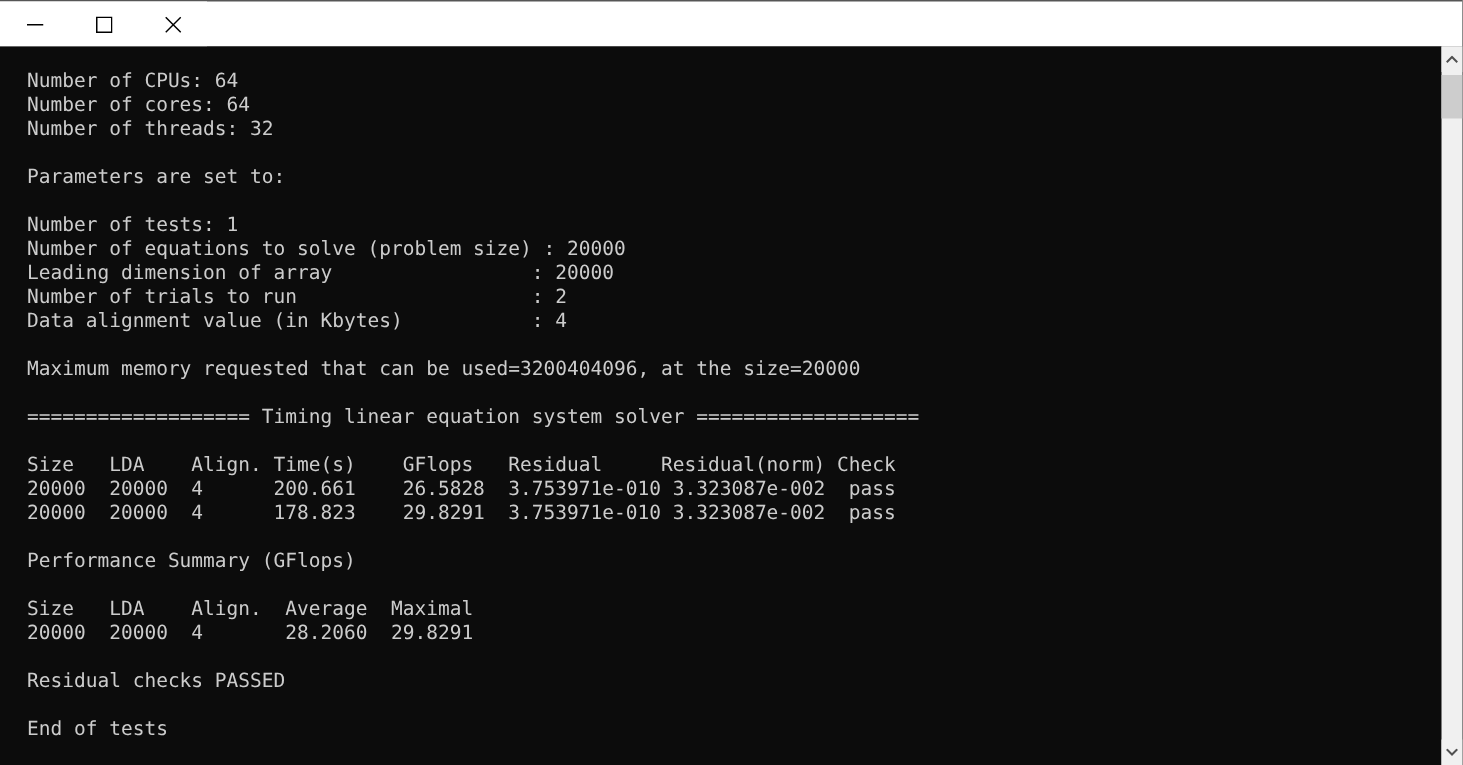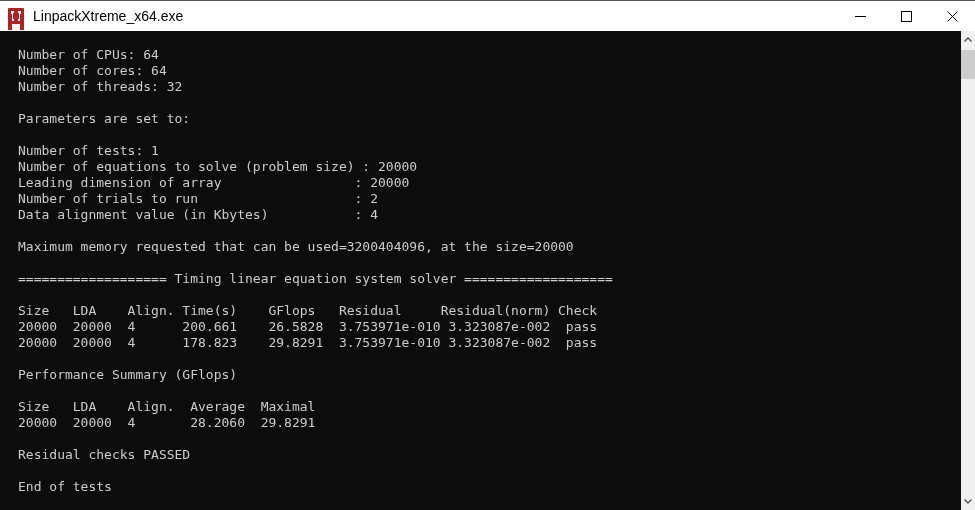--- a/index.html
+++ b/index.html
@@ -143,26 +143,20 @@
     height: 29px;
     background: #cdcdcd;
   }
 </style>
 </head>
 <body>
 
 <div class="window">
 
   <div class="titlebar">
-    <div class="title-left">
-      <div class="app-icon">
-        <span class="icon-cross"></span>
-      </div>
-      <div class="title-text">LinpackXtreme_x64.exe</div>
-    </div>
     <div class="win-controls">
       <div class="win-btn">
         <svg width="11" height="11" viewBox="0 0 11 11">
           <line x1="0" y1="5.5" x2="11" y2="5.5" stroke="#000000" stroke-width="1"></line>
         </svg>
       </div>
       <div class="win-btn">
         <svg width="11" height="11" viewBox="0 0 11 11">
           <rect x="0.5" y="0.5" width="10" height="10" fill="none" stroke="#000000" stroke-width="1"></rect>
         </svg>

